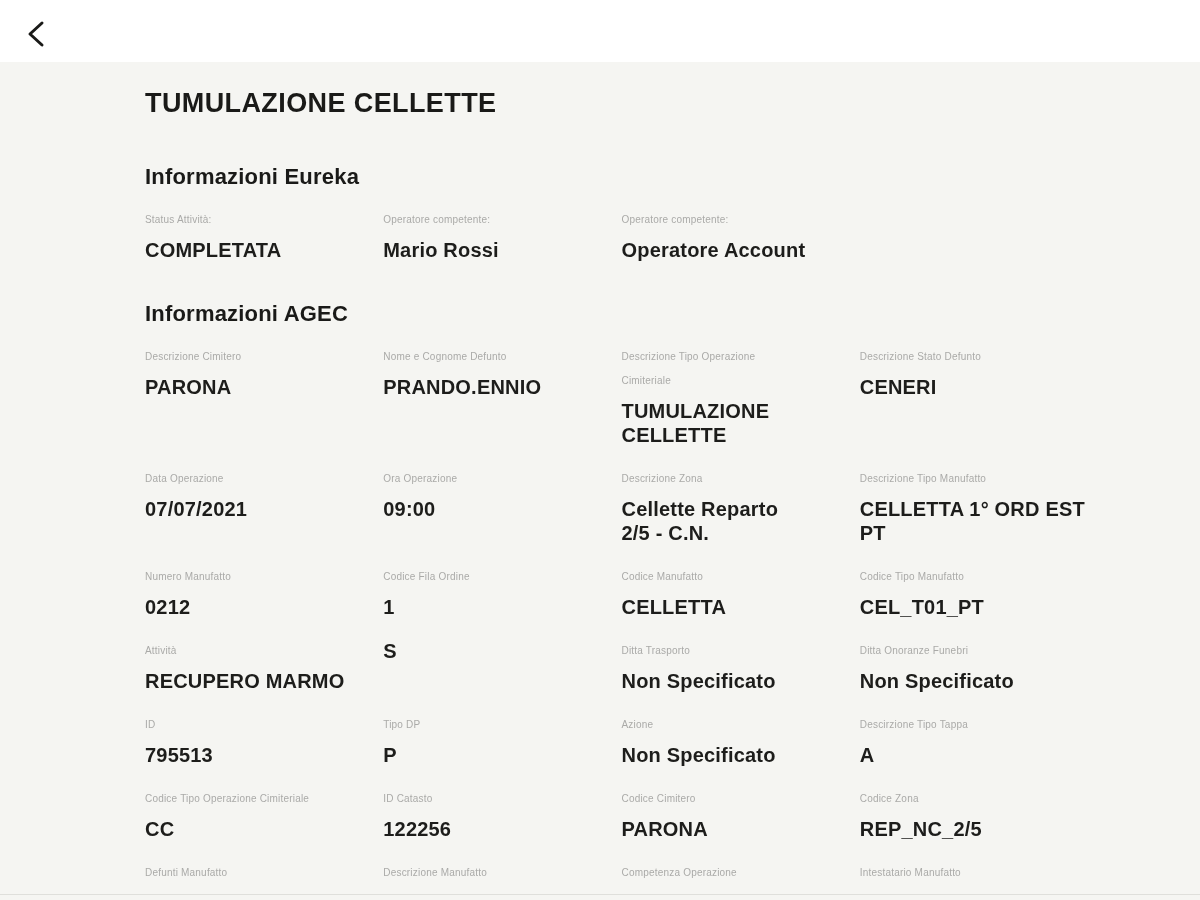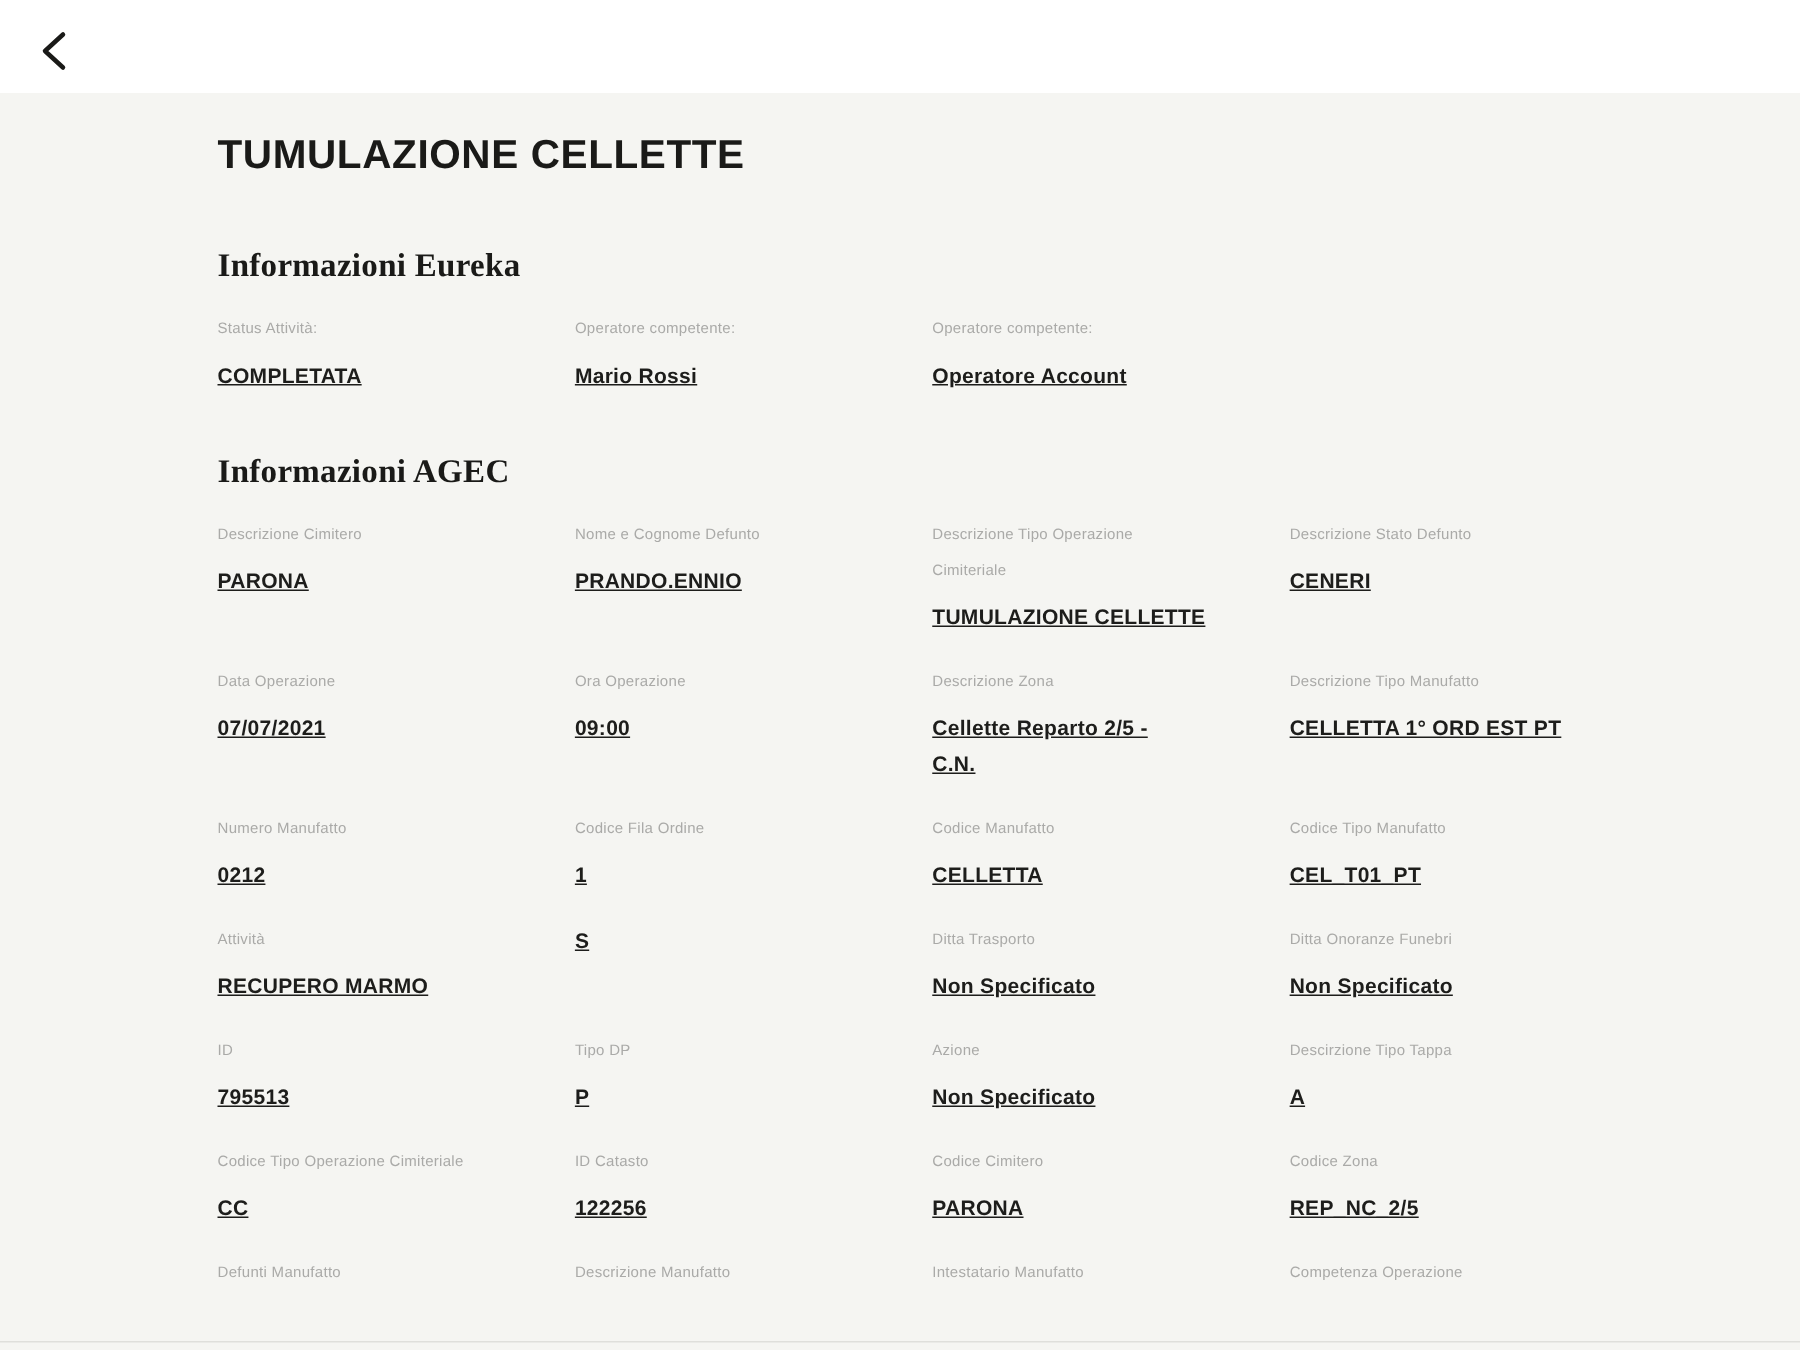--- a/index.html
+++ b/index.html
@@ -37,47 +37,45 @@
     font-weight: 700;
     letter-spacing: 0.4px;
     color: var(--heading, #1a1a18);
   }
   .section-heading {
     font-size: 22px;
     line-height: 27px;
     font-weight: 700;
     letter-spacing: 0.2px;
     color: var(--heading, #1a1a18);
-    font-family: Liberation Serif, serif;
   }
   .section-heading.eureka { margin-top: 45px; }
   .section-heading.agec   { margin-top: 38px; }
   .field-row {
     margin-top: 18px;
     margin-bottom: 20px;
     display: grid;
     grid-template-columns: repeat(4, 1fr);
   }
   .field { padding-right: 24px; }
   .field:nth-child(4) { padding-right: 0; }
   .field-label {
     font-size: 10px;
     line-height: 24px;
     letter-spacing: 0.2px;
     color: var(--label, #aaaaa8);
     margin-bottom: 6px;
   }
   .field-label--wrap { max-width: 168px; }
   .field-value {
-    font-size: 14px;
+    font-size: 20px;
     line-height: 24px;
     letter-spacing: 0.2px;
     font-weight: 700;
     color: var(--value, #1d1d1b);
-    text-decoration: underline;
   }
   .field-value--wrap { max-width: 175px; }
   .bottom-divider {
     position: absolute;
     left: 0; right: 0;
     top: 894px;
     height: 1px;
     background: var(--divider, #dfdfdb);
   }
 </style>
@@ -231,24 +229,24 @@
   <div class="field-row">
     <div class="field">
       <div class="field-label">Defunti Manufatto</div>
       <div class="field-value"></div>
     </div>
     <div class="field">
       <div class="field-label">Descrizione Manufatto</div>
       <div class="field-value"></div>
     </div>
     <div class="field">
+      <div class="field-label">Competenza Operazione</div>
+      <div class="field-value"></div>
+    </div>
+    <div class="field">
       <div class="field-label">Intestatario Manufatto</div>
       <div class="field-value"></div>
     </div>
-    <div class="field">
-      <div class="field-label">Competenza Operazione</div>
-      <div class="field-value"></div>
-    </div>
   </div>
 
 </div>
 
 <div class="bottom-divider"></div>
 
 </body></html>

